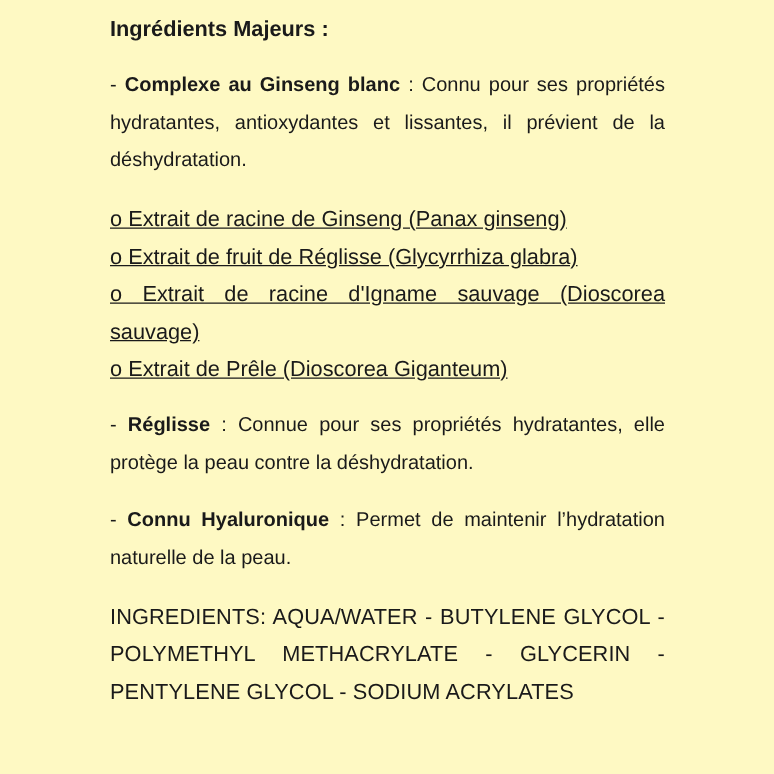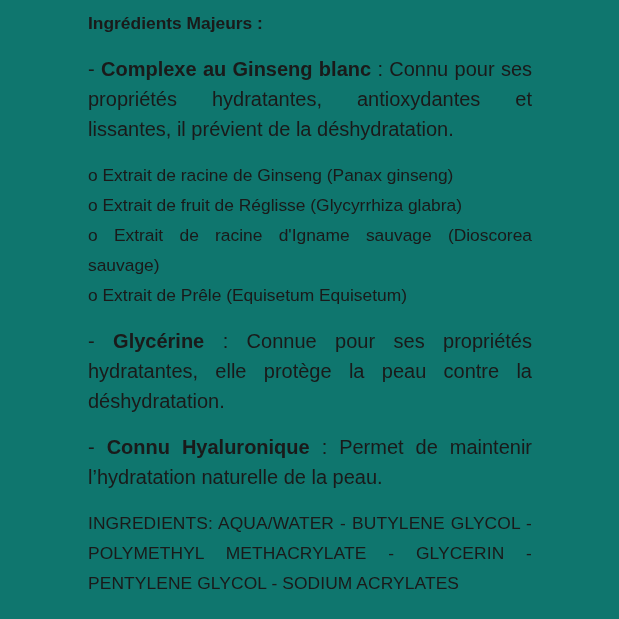--- a/index.html
+++ b/index.html
@@ -12,30 +12,30 @@
     height: 619px;
     overflow: hidden;
     font-family: "Liberation Sans", sans-serif;
     color: #1a1a1a;
   }
   #page {
     position: relative;
     width: 619px;
     height: 619px;
     overflow: hidden;
-    background: #0f766e;
+    background: #fef9c3;
   }
   #doc {
     position: absolute;
     left: 88px;
     top: 0px;
     width: 444px;
   }
   .para {
-    font-size: 20px;
+    font-size: 16px;
     line-height: 30px;
     margin: 0;
     color: #1a1a1a;
     -webkit-font-smoothing: antialiased;
   }
   
   .justify {
     text-align: justify;
     text-align-last: left;
   }
@@ -51,20 +51,21 @@
   }
   
   .gap-block {
     margin-top: 16px;
   }
   .list-line {
     font-size: 17.4px;
     line-height: 30px;
     margin: 0;
     text-align: left;
+    text-decoration: underline;
   }
   .list-line.justify {
     text-align: justify;
     text-align-last: left;
   }
   .top-pad {
     height: 8px;
   }
   .ing-block {
     margin-top: 16px;
@@ -87,24 +88,24 @@
     <div class="top-pad"></div>
 
     <p class="heading">Ingrédients Majeurs :</p>
 
     <p class="para justify gap-block"><span>- </span><span class="bold">Complexe au Ginseng blanc</span><span> : Connu pour ses propriétés hydratantes, antioxydantes et lissantes, il prévient de la déshydratation.</span></p>
 
     <div class="gap-block">
       <p class="list-line">o Extrait de racine de Ginseng (Panax ginseng)</p>
       <p class="list-line">o Extrait de fruit de Réglisse (Glycyrrhiza glabra)</p>
       <p class="list-line justify">o Extrait de racine d'Igname sauvage (Dioscorea sauvage)</p>
-      <p class="list-line">o Extrait de Prêle (Equisetum Equisetum)</p>
+      <p class="list-line">o Extrait de Prêle (Dioscorea Giganteum)</p>
     </div>
 
-    <p class="para justify gap-block"><span>- </span><span class="bold">Glycérine</span><span> : Connue pour ses propriétés hydratantes, elle protège la peau contre la déshydratation.</span></p>
+    <p class="para justify gap-block"><span>- </span><span class="bold">Réglisse</span><span> : Connue pour ses propriétés hydratantes, elle protège la peau contre la déshydratation.</span></p>
 
 
     <p class="para justify gap-block"><span>- </span><span class="bold">Connu Hyaluronique</span><span> : Permet de maintenir l’hydratation naturelle de la peau.</span></p>
 
     <div class="ing-block">
       <p class="ing-line">INGREDIENTS: AQUA/WATER - BUTYLENE GLYCOL - POLYMETHYL METHACRYLATE - GLYCERIN - PENTYLENE GLYCOL - SODIUM ACRYLATES</p>
     </div>
 
   </div>
 </div>

